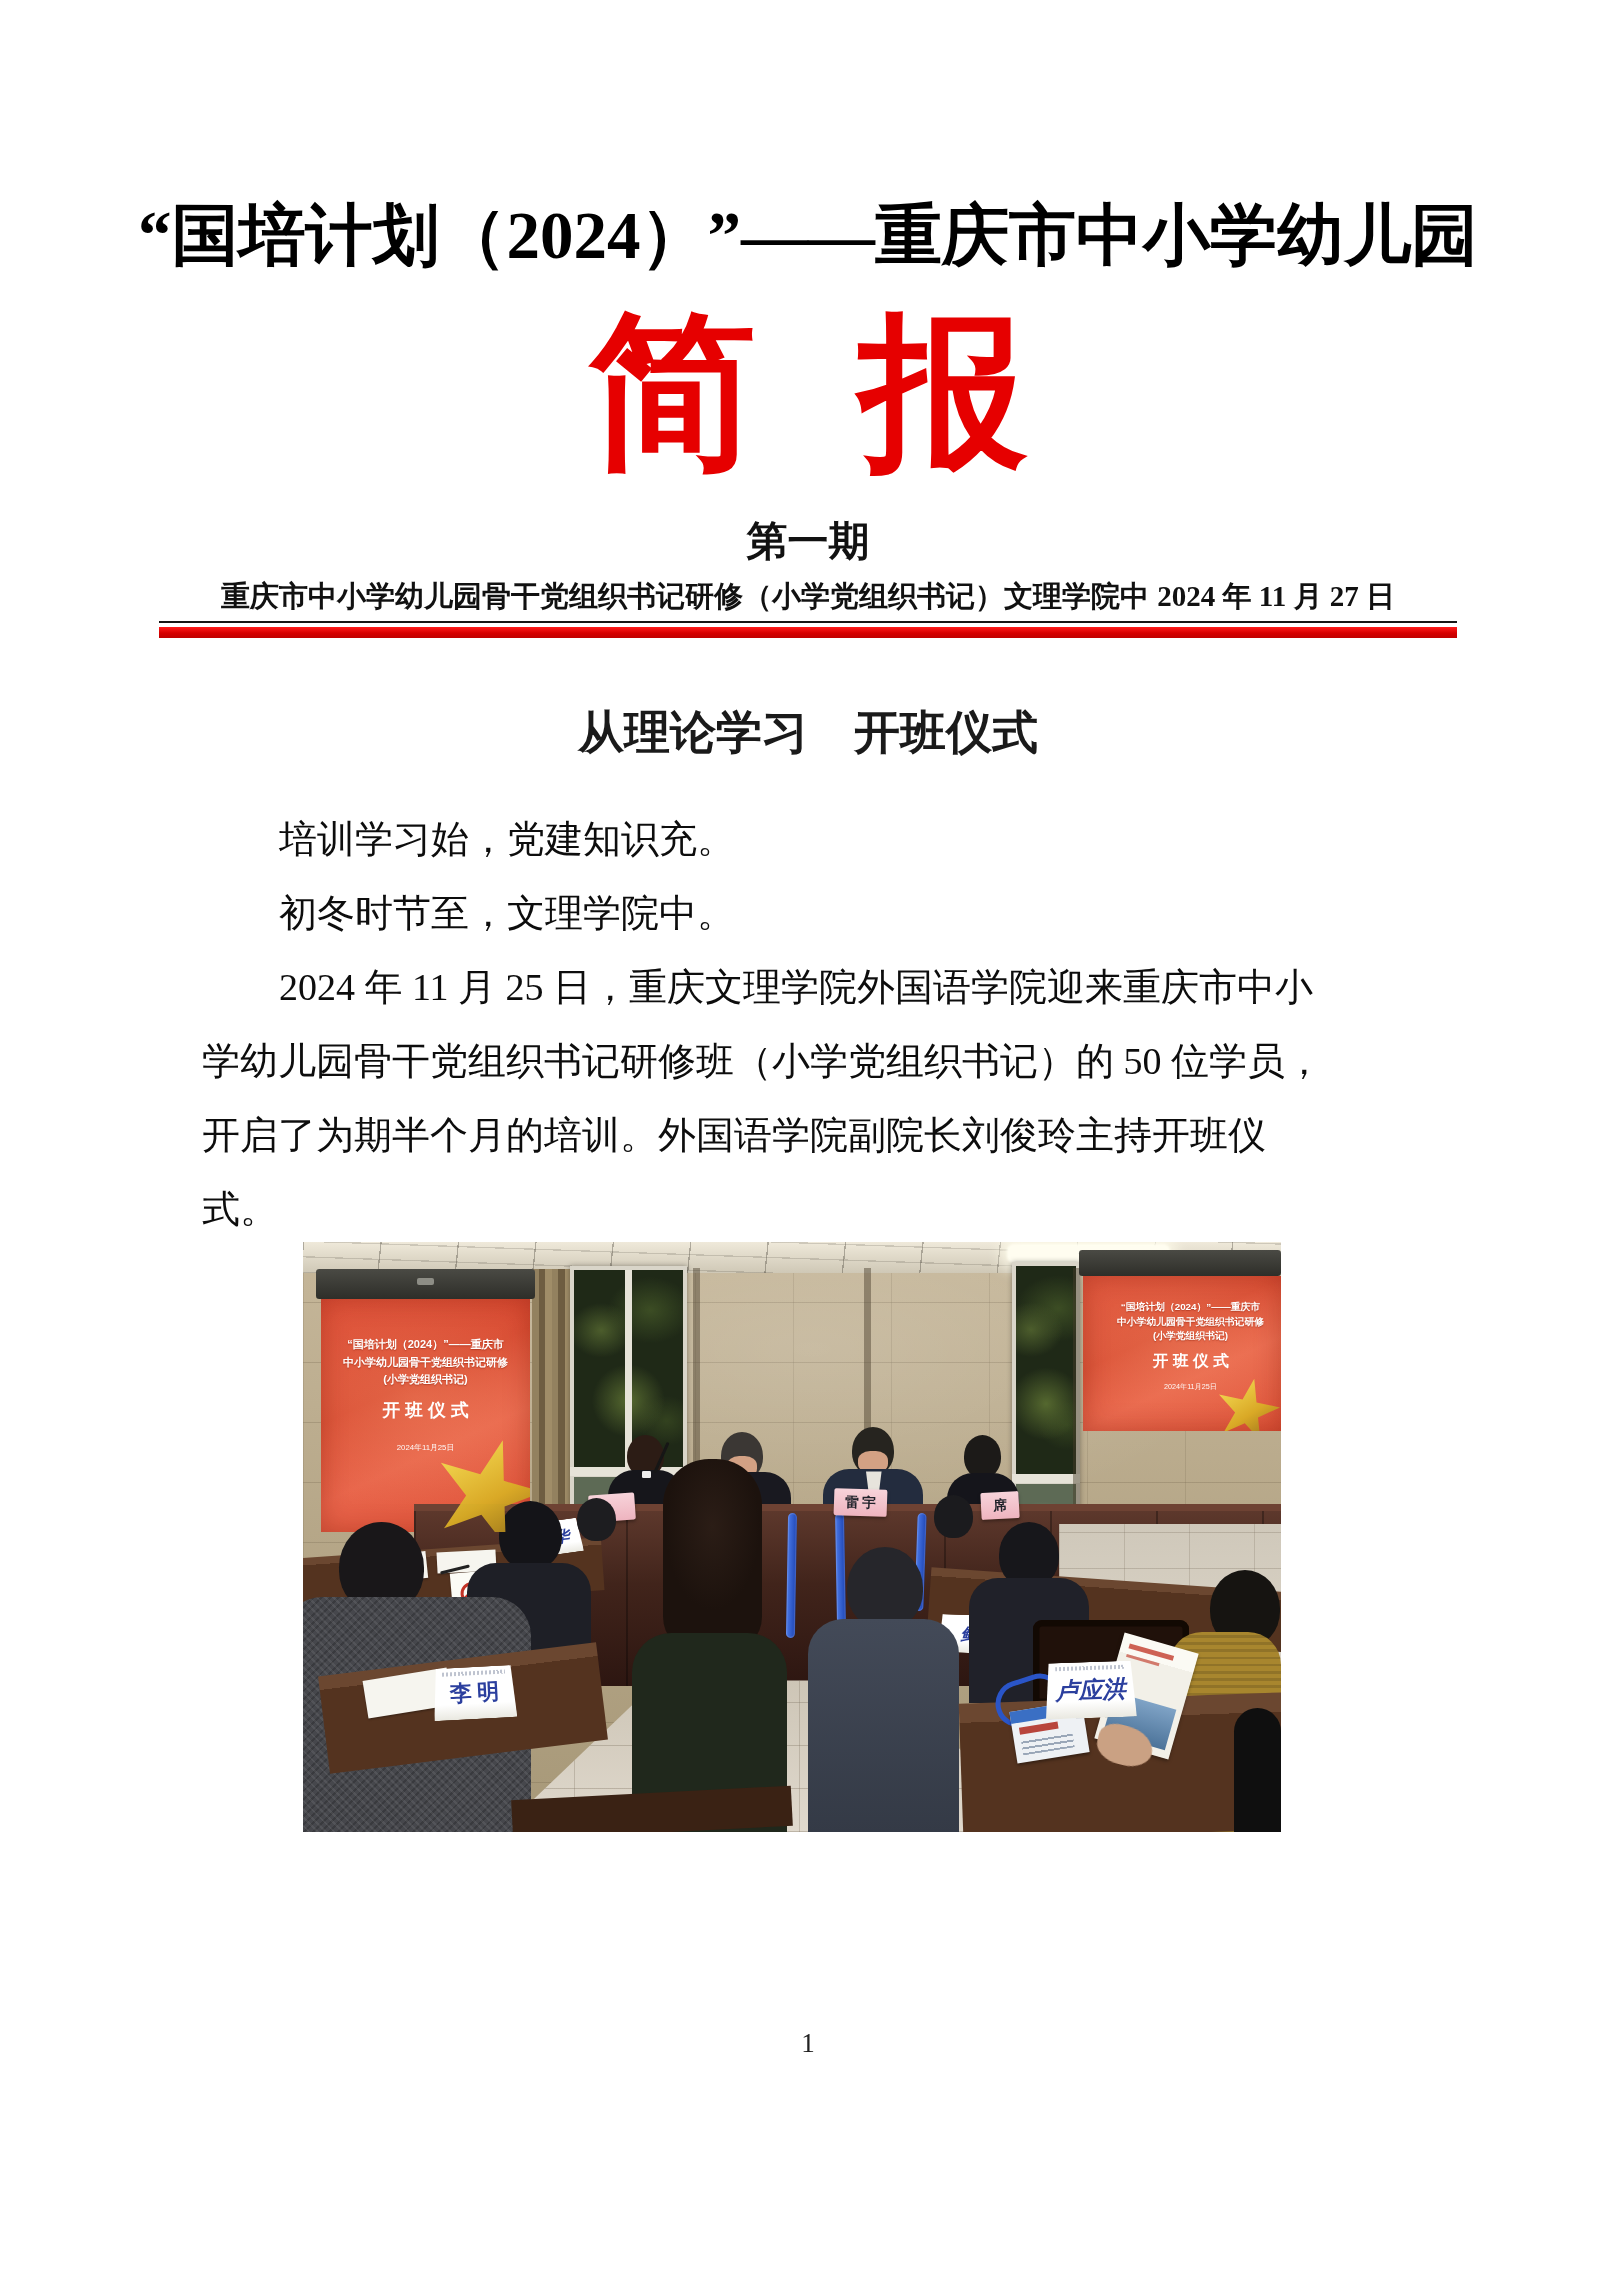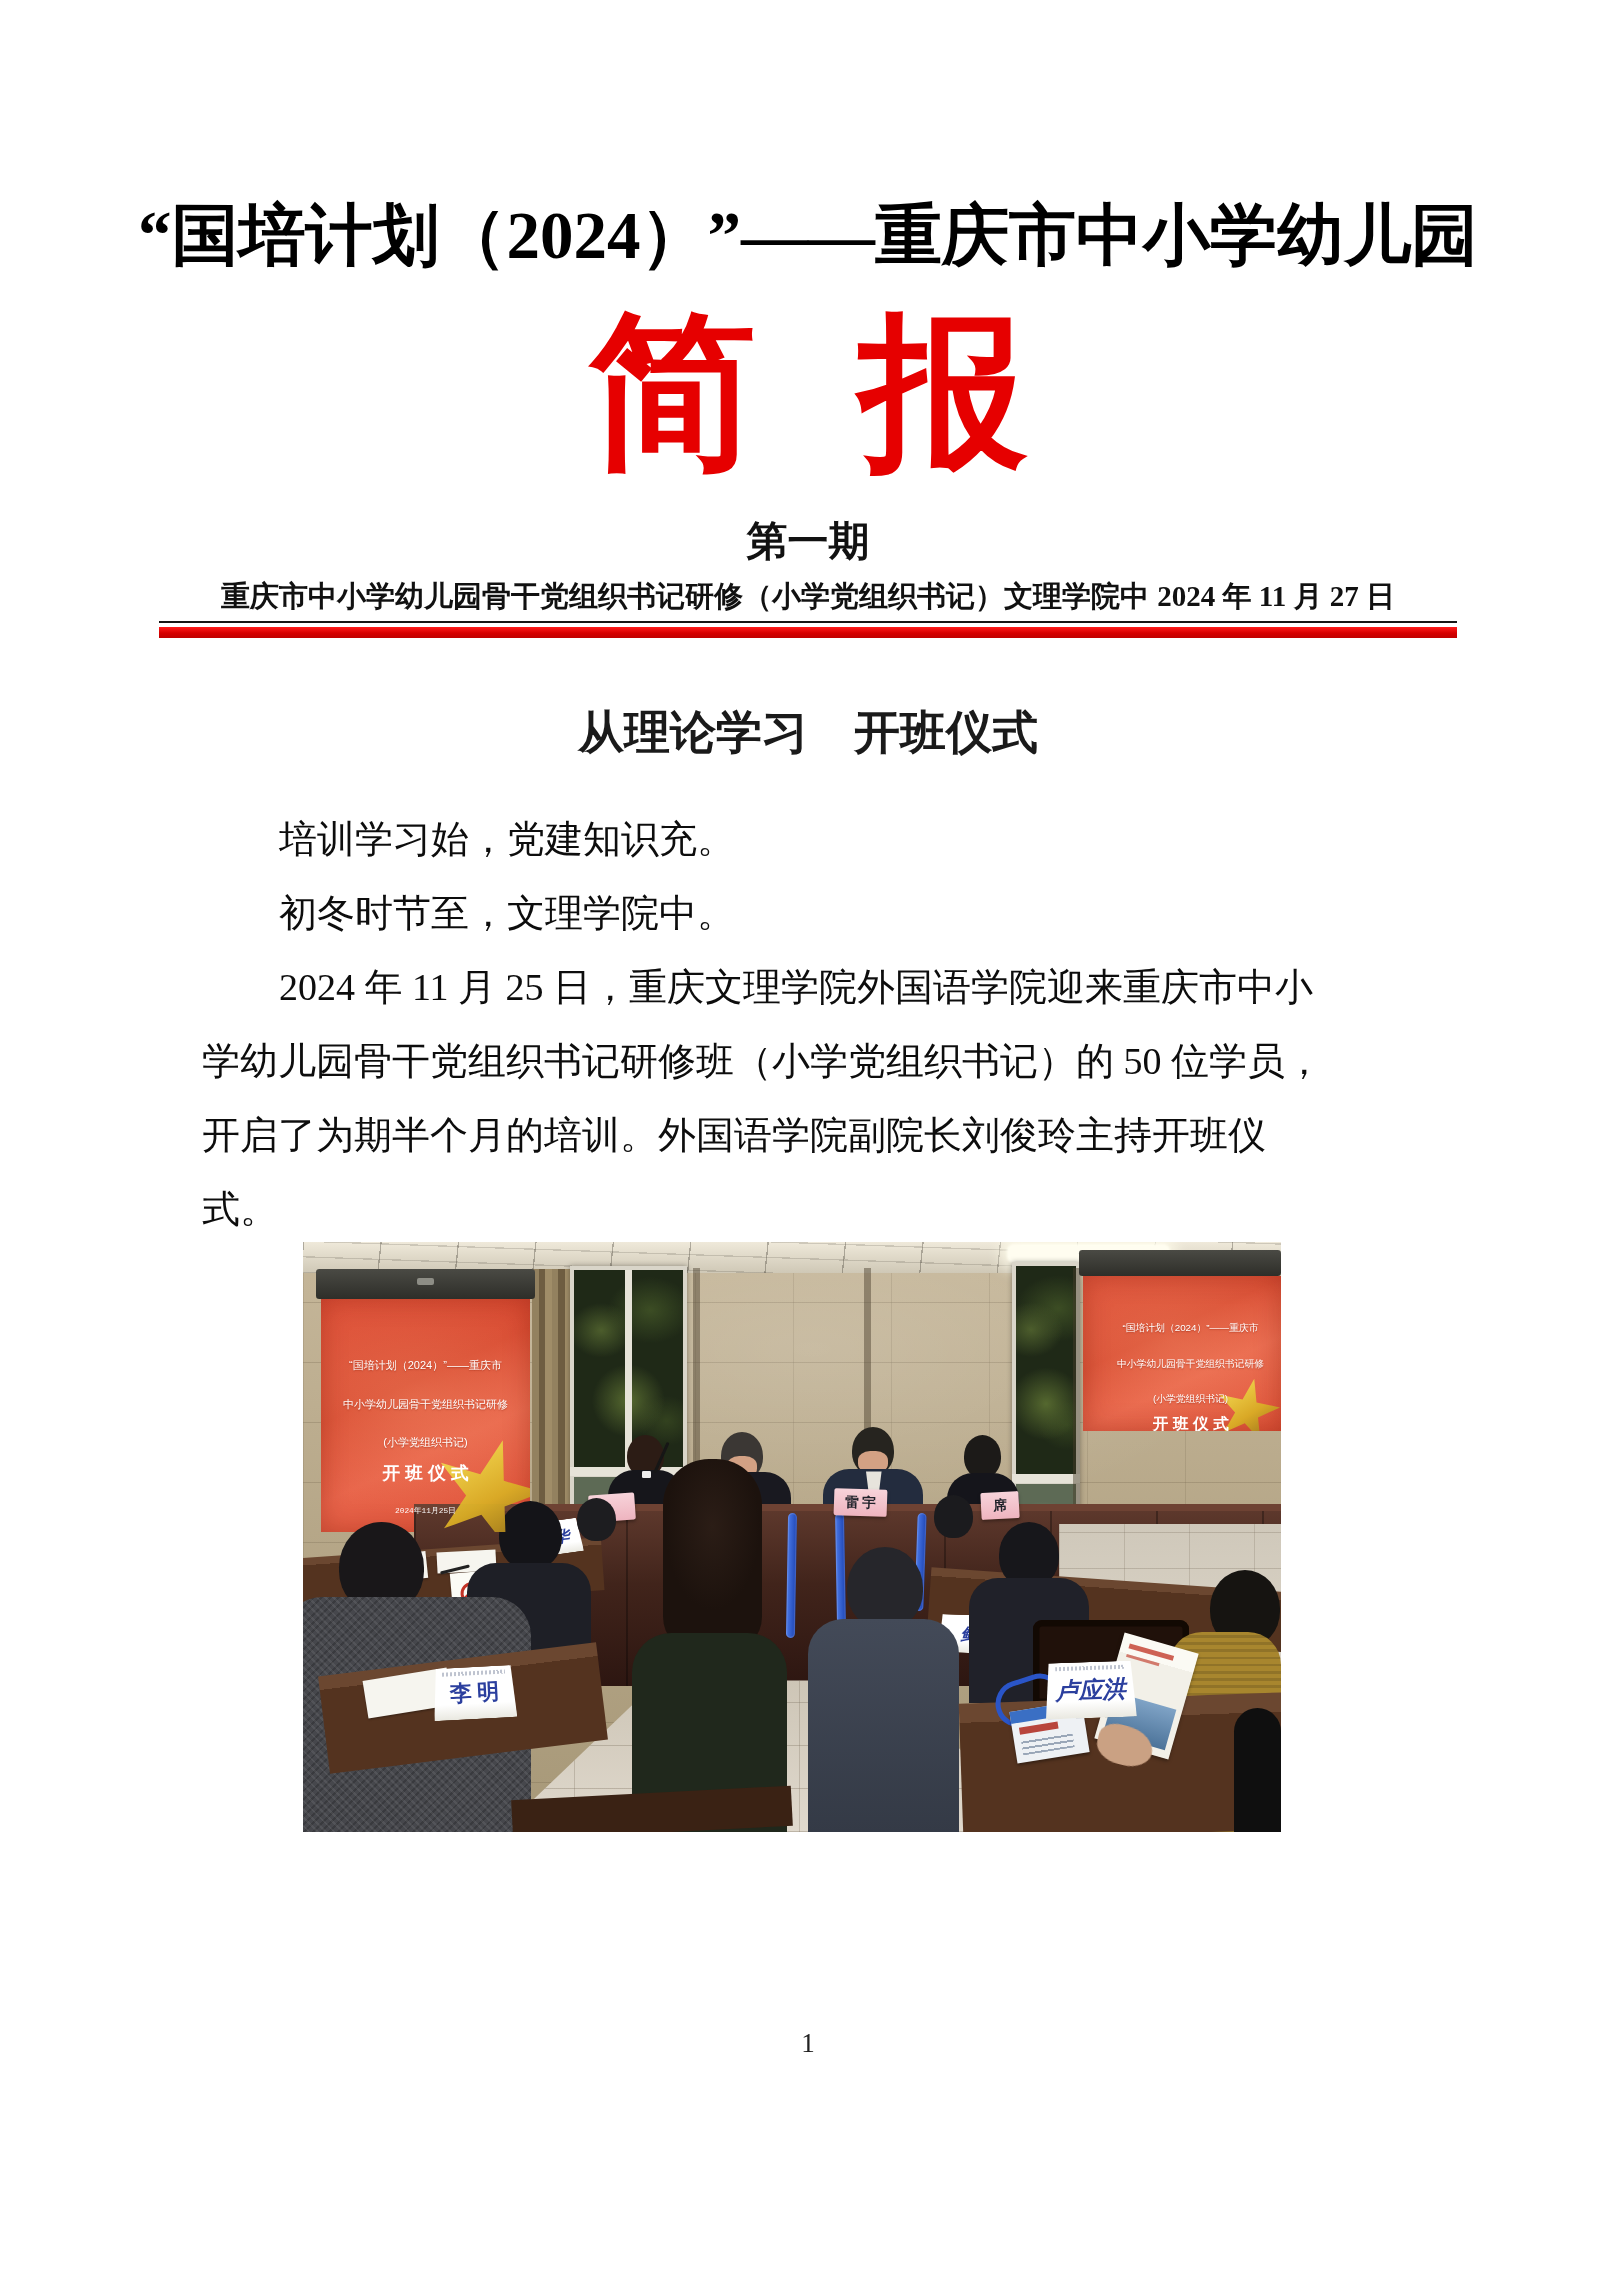--- a/index.html
+++ b/index.html
@@ -52,23 +52,23 @@
   .scr-face{overflow:hidden;color:#fff;text-align:center;
             background:
               radial-gradient(274px 169px at 45% 42%, rgba(255,176,130,.25), transparent 70%),
               linear-gradient(155deg,#de5038 0%,#d84a31 38%,#e8644a 62%,#dd5036 100%);
             box-shadow:inset 0 0 26px rgba(120,20,5,.35);}
   .faceL{left:18px;top:57px;width:209px;height:233px;}
   .faceR{left:780px;top:34px;width:198px;height:155px;}
   .slide{position:relative;z-index:2;}
   .slideL{padding-top:37px;}
   .slideR{width:215px;padding-top:23.5px;}
-  .sl1{font-size:11px;font-weight:400;line-height:1.55;text-shadow:0 0.7px 1.3px rgba(140,30,10,.5);margin-top:21px;}
+  .sl1{font-size:11px;font-weight:700;line-height:1.55;text-shadow:0 0.7px 1.3px rgba(140,30,10,.5);}
   .sl4{margin-top:10.4px;font-size:17.6px;font-weight:700;letter-spacing:5.2px;text-indent:5.2px;}
-  .sl5{margin-top:19.6px;font-size:7.8px;opacity:.95;font-family:Liberation Mono, monospace;}
+  .sl5{margin-top:19.6px;font-size:7.8px;opacity:.95;}
   .slideR .sl1{font-size:9.8px;line-height:1.5;}
   .slideR .sl4{margin-top:6.5px;font-size:15.6px;letter-spacing:4.6px;}
   .slideR .sl5{margin-top:10.4px;font-size:7.2px;}
   .star{z-index:1;background:linear-gradient(135deg,#f6e055 10%,#d9ac25 55%,#97721a 90%);
         clip-path:polygon(50% 0%,61% 35%,98% 35%,68% 57%,79% 91%,50% 70%,21% 91%,32% 57%,2% 35%,39% 35%);
         opacity:.96;}
   .starL{right:-13px;bottom:-17px;width:111px;height:111px;transform:rotate(16deg);}
   .starR{right:1.3px;bottom:-11.7px;width:65px;height:65px;transform:rotate(12deg);}
 
   

